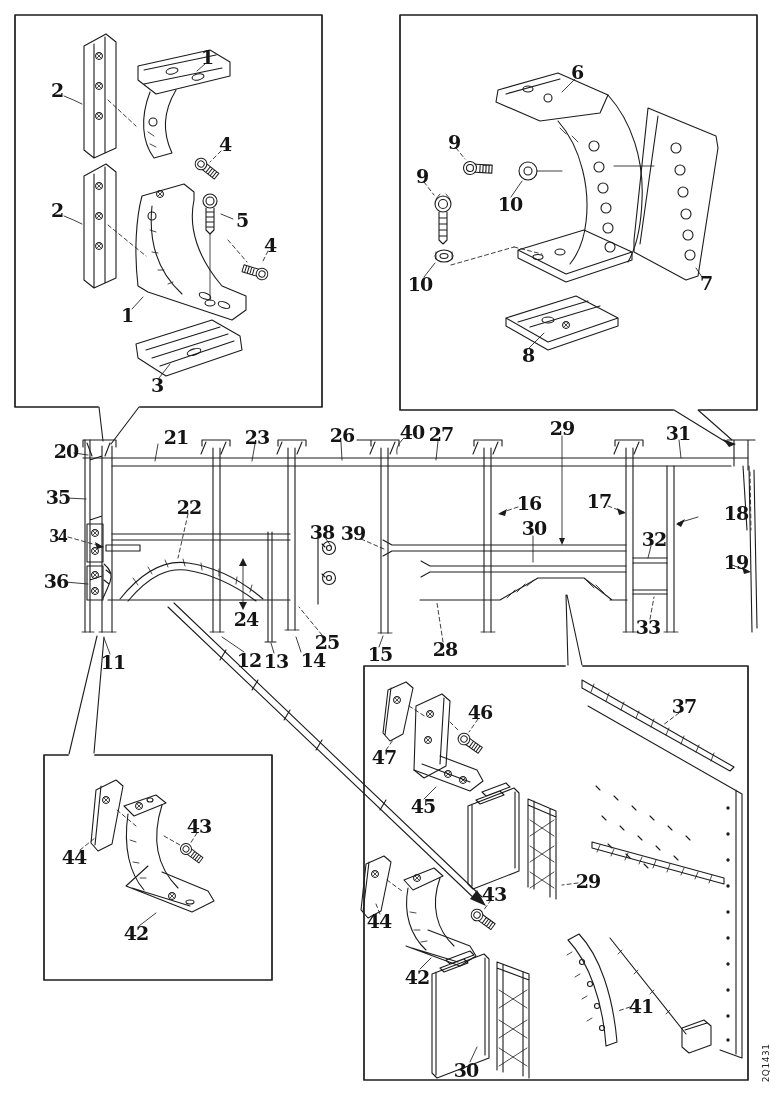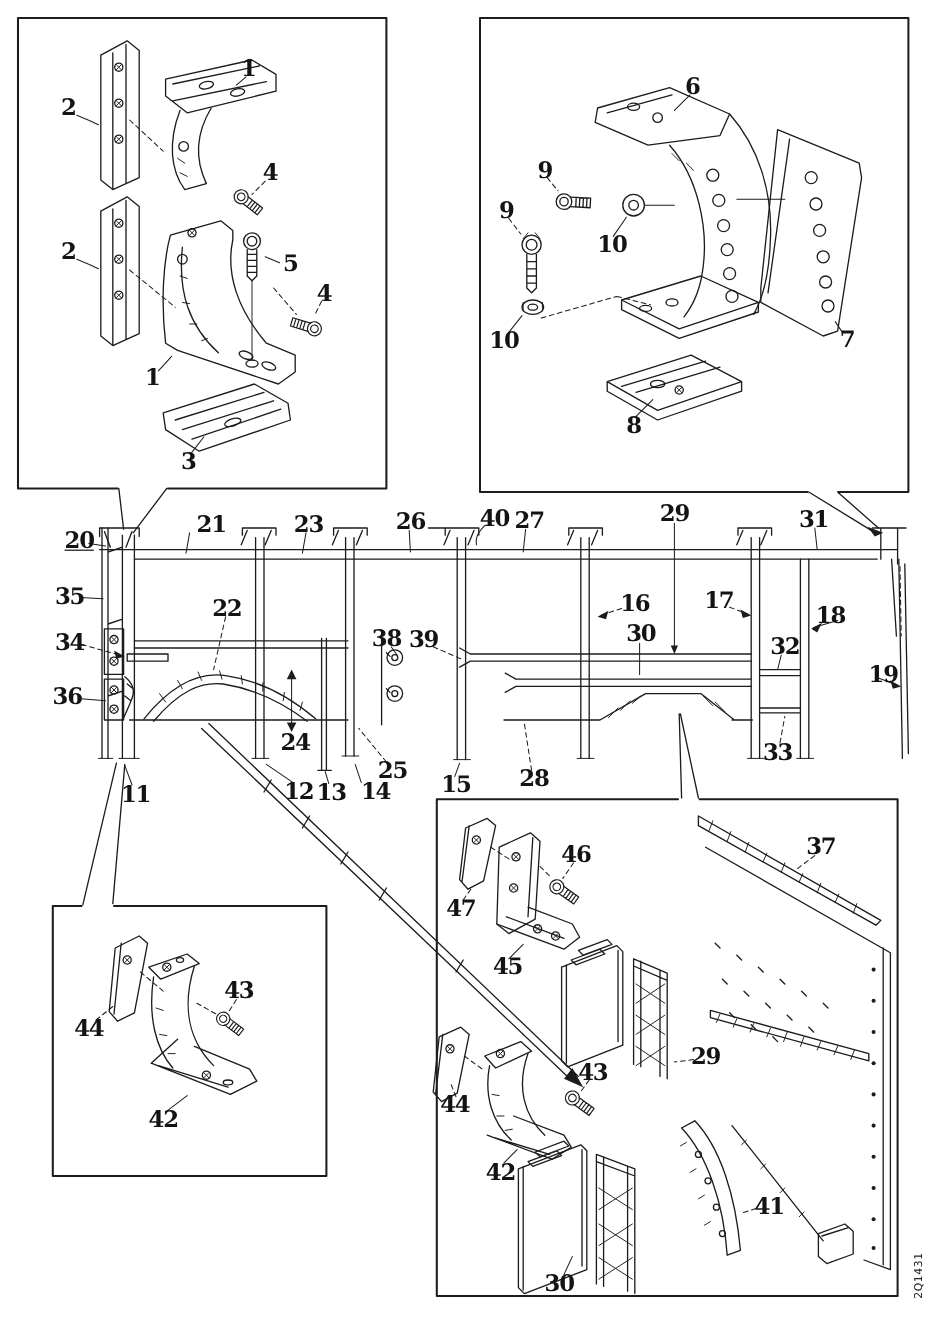--- a/index.html
+++ b/index.html
@@ -311,34 +311,34 @@
       <span class="callout" style="left: 270px; top: 245px;">4</span>
       <span class="callout" style="left: 127px; top: 315px;">1</span>
       <span class="callout" style="left: 157px; top: 385px;">3</span>
       <span class="callout" style="left: 577px; top: 72px;">6</span>
       <span class="callout" style="left: 454px; top: 142px;">9</span>
       <span class="callout" style="left: 422px; top: 176px;">9</span>
       <span class="callout" style="left: 510px; top: 204px;">10</span>
       <span class="callout" style="left: 420px; top: 284px;">10</span>
       <span class="callout" style="left: 706px; top: 283px;">7</span>
       <span class="callout" style="left: 528px; top: 355px;">8</span>
-      <span class="callout" style="left: 66px; top: 451px; text-decoration: underline;">20</span>
+      <span class="callout" style="left: 66px; top: 451px;">20</span>
       <span class="callout" style="left: 160px; top: 437px; margin-left: 16px;">21</span>
       <span class="callout" style="left: 257px; top: 437px; text-align: center;">23</span>
       <span class="callout" style="left: 342px; top: 435px;">26</span>
       <span class="callout" style="left: 412px; top: 432px;">40</span>
       <span class="callout" style="left: 441px; top: 434px;">27</span>
       <span class="callout" style="left: 562px; top: 428px;">29</span>
       <span class="callout" style="left: 678px; top: 433px;">31</span>
       <span class="callout" style="left: 58px; top: 497px;">35</span>
       <span class="callout" style="left: 189px; top: 507px;">22</span>
       <span class="callout" style="left: 529px; top: 503px;">16</span>
       <span class="callout" style="left: 599px; top: 501px;">17</span>
-      <span class="callout" style="left: 692px; top: 513px;">18</span>
-      <span class="callout" style="left: 58px; top: 536px;">34</span>
+      <span class="callout" style="left: 736px; top: 513px;">18</span>
+      <span class="callout" style="left: 58px; top: 536px; font-family: Liberation Serif, serif;">34</span>
       <span class="callout" style="left: 534px; top: 528px;">30</span>
       <span class="callout" style="left: 322px; top: 532px;">38</span>
       <span class="callout" style="left: 353px; top: 533px;">39</span>
       <span class="callout" style="left: 654px; top: 539px;">32</span>
       <span class="callout" style="left: 56px; top: 581px;">36</span>
       <span class="callout" style="left: 722px; top: 562px; margin-left: 14px;">19</span>
       <span class="callout" style="left: 246px; top: 619px;">24</span>
       <span class="callout" style="left: 327px; top: 642px;">25</span>
       <span class="callout" style="left: 648px; top: 627px;">33</span>
       <span class="callout" style="left: 113px; top: 662px;">11</span>

